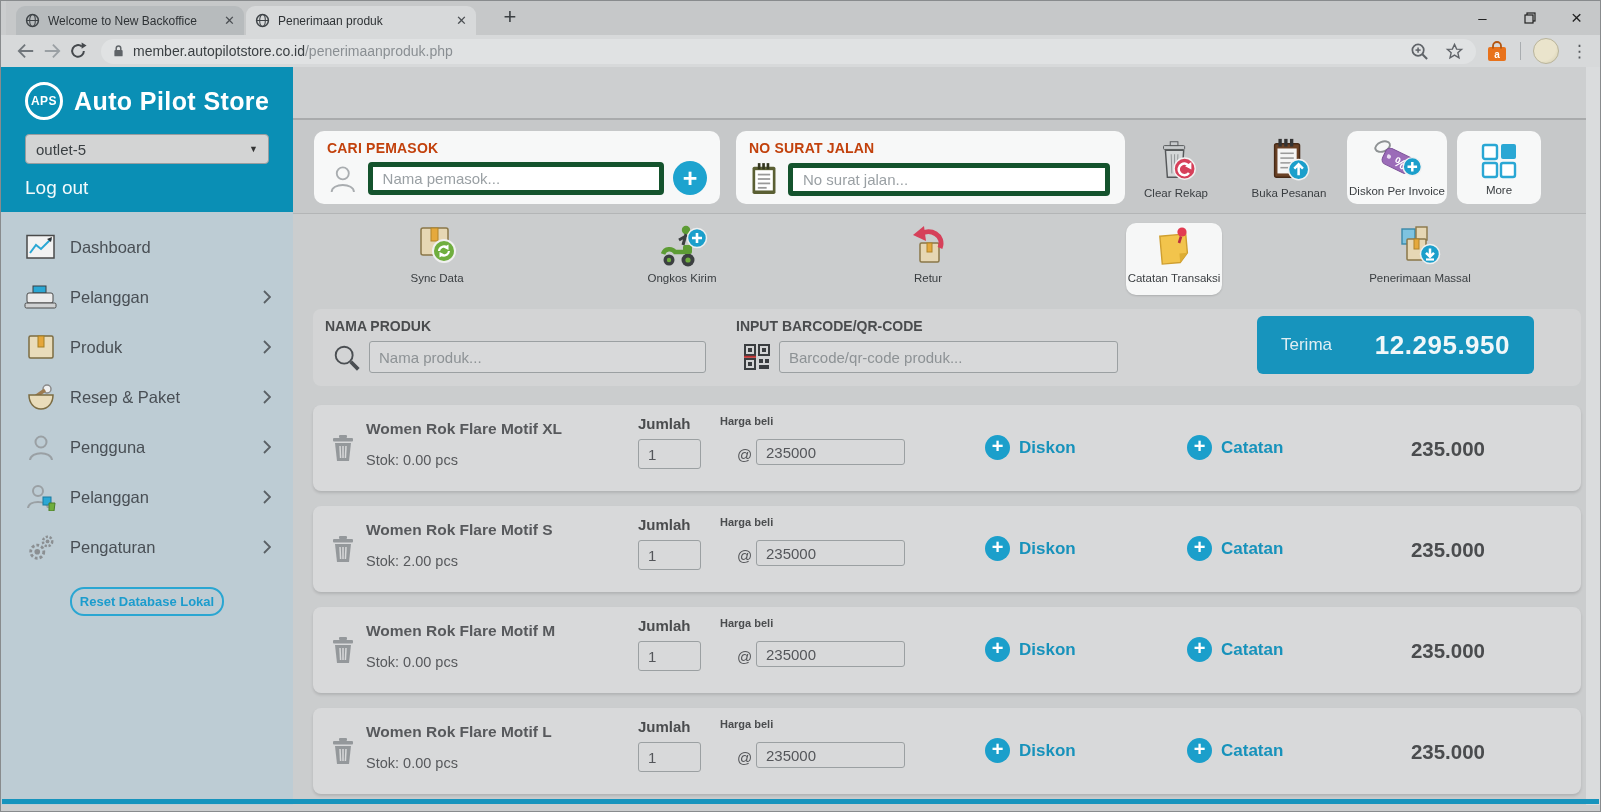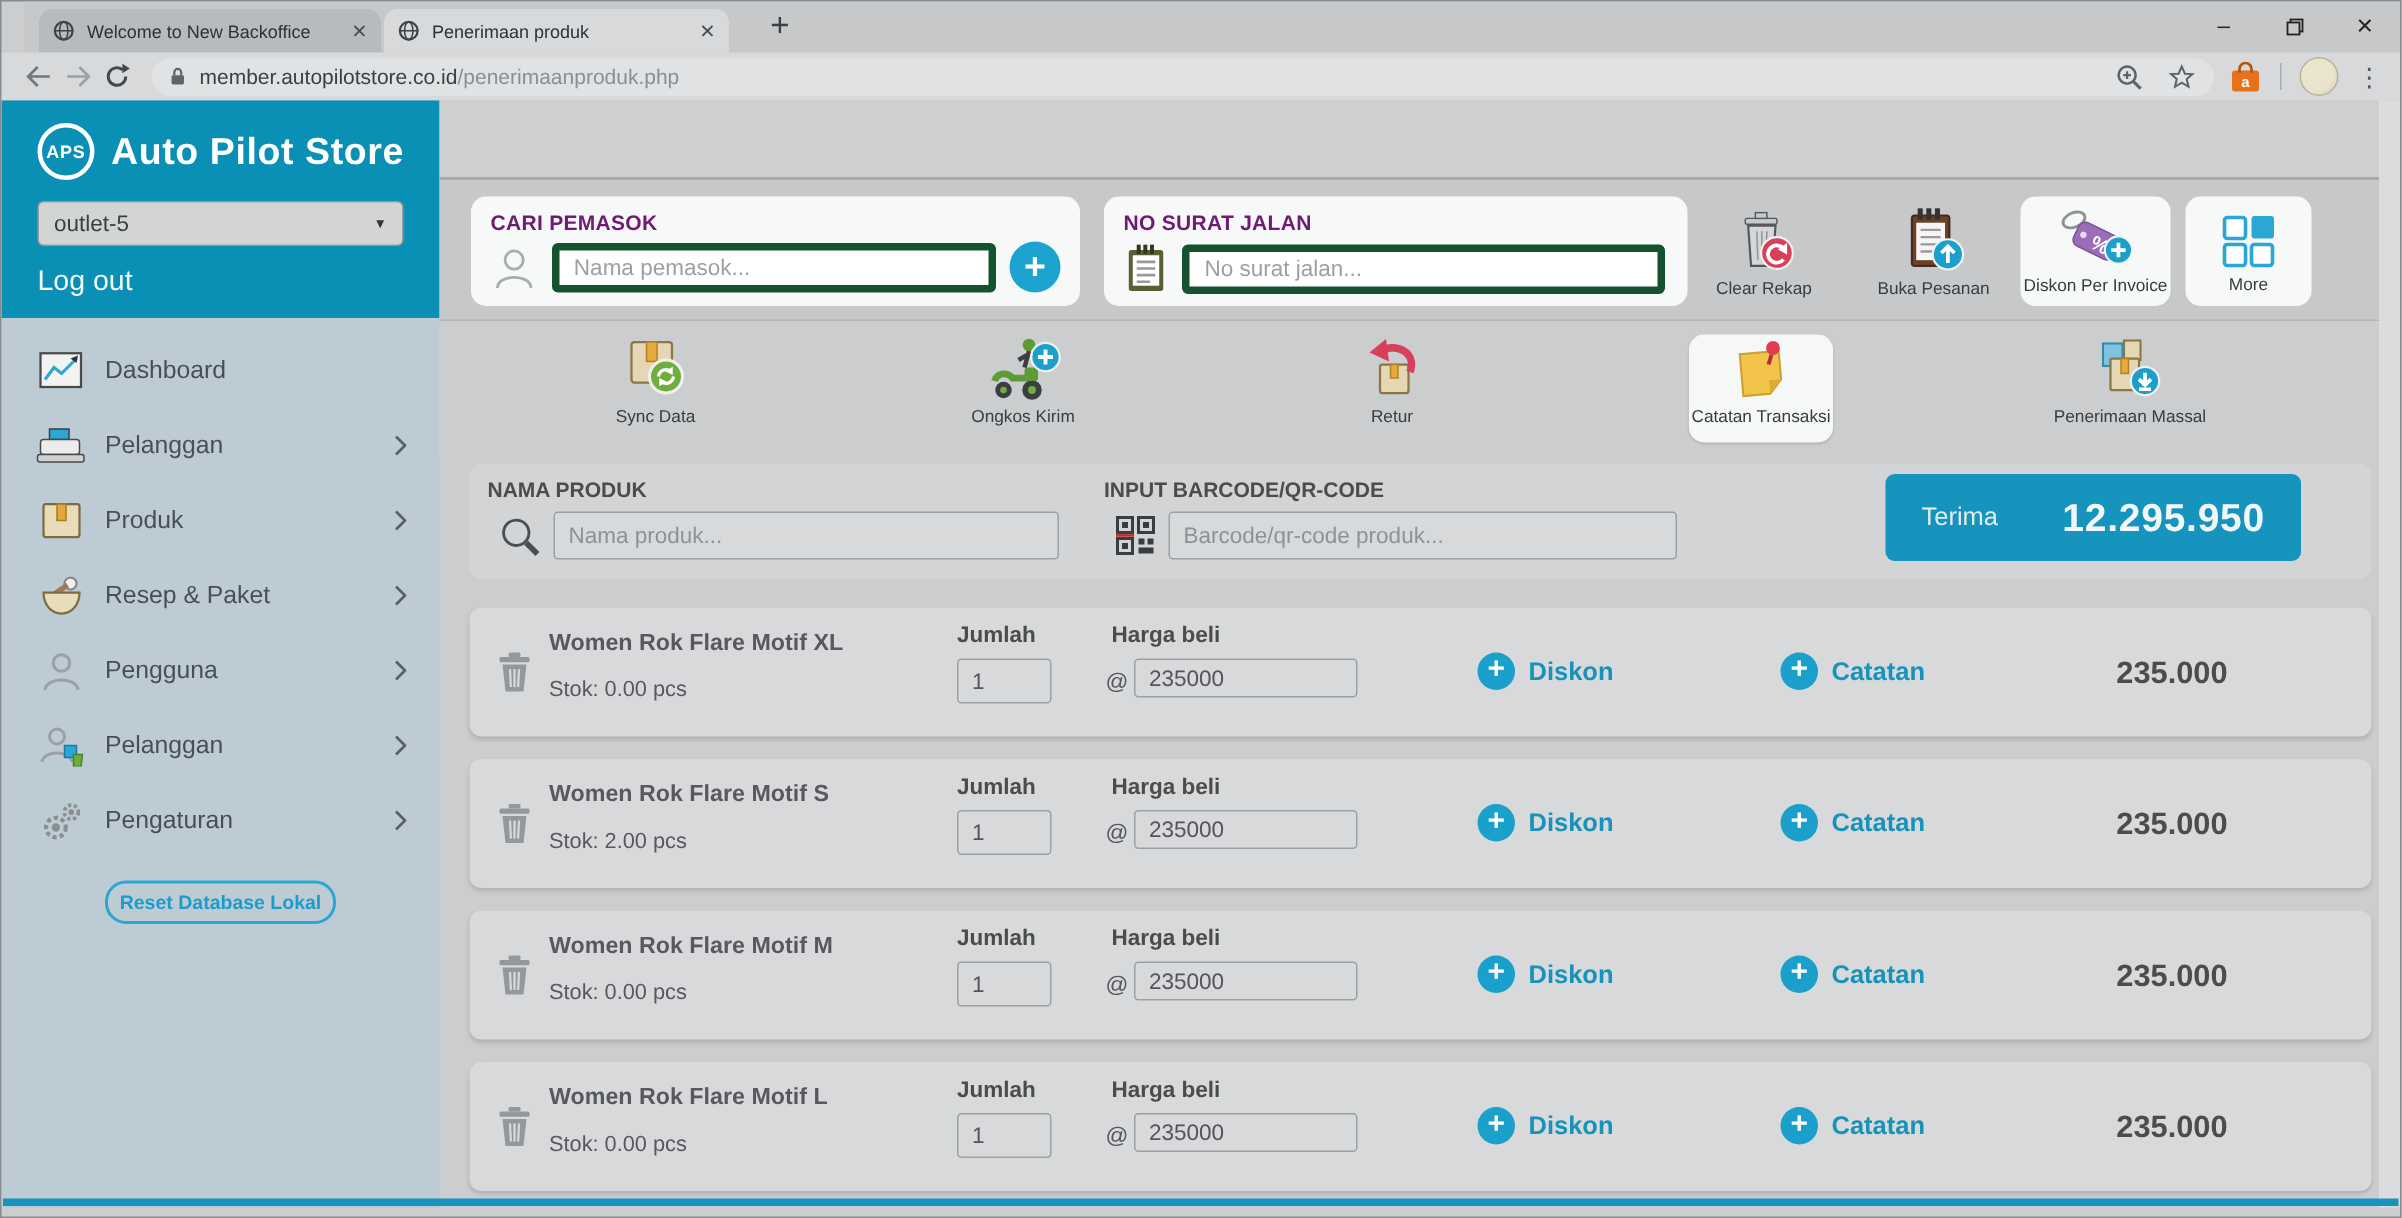--- a/index.html
+++ b/index.html
@@ -3,21 +3,21 @@
 <meta charset="utf-8">
 <style>
   * { box-sizing: border-box; margin: 0; padding: 0; }
   html,body { background:#9aa0a3; }
   .window {
     position:relative; width:1601px; height:812px; margin:0 auto;
     border:1px solid #888b8d; background:#cbcdce; overflow:hidden;
     font-family:"Liberation Sans", sans-serif;
   }
   
-  .tabstrip { position:absolute; top:0; left:15px; right:0; height:34px; background:#c6c8c9; }
+  .tabstrip { position:absolute; top:0; left:5px; right:0; height:34px; background:#c6c8c9; }
   .tab { position:absolute; top:5px; height:29px; border-radius:9px 9px 0 0;
          display:flex; align-items:center; padding:0 9px; gap:8px; font-size:12px; color:#2e3235; }
   .tab-inactive { left:10px; width:228px; background:#b7bbbd; }
   .tab-active   { left:240px; width:230px; background:#d7d9da; }
   .tabclose { margin-left:auto; color:#4a4e52; font-size:13px; cursor:default; }
   .newtab { position:absolute; left:490px; top:3px; font-size:22px; color:#3c4043; width:28px; text-align:center; }
   .winctl { position:absolute; right:0; top:0; height:33px; display:flex; }
   .winctl > div { width:47px; display:flex; align-items:center; justify-content:center; font-size:15px; color:#222; }
   .toolbar { position:absolute; top:34px; left:0; right:0; height:32px; background:#d7d9da;
              display:flex; align-items:center; padding:0 12px; }
@@ -52,21 +52,21 @@
   .mlabel { font-size:16.5px; color:#494f55; }
   .chev { position:absolute; right:22px; top:18px; }
   .resetbtn { display:block; margin:15px auto 0; width:154px; padding:5px 6px; background:transparent;
               border:2px solid #2aa6d2; border-radius:14px; text-align:center;
               font-size:13px; font-weight:bold; color:#1b9ccd; font-family:inherit; }
   
   .content { position:absolute; left:292px; top:0; right:0; height:100%; }
   .topband { height:53px; background:#cdcfd0; border-bottom:2px solid #a9abac; }
   .headband { position:relative; height:94px; background:#c6c8c9; border-bottom:1px solid #b3b5b6; }
   .wcard { position:absolute; top:11px; height:73px; background:#f7f8f8; border-radius:10px; padding:9px 13px; }
-  .seclabel { font-size:14px; font-weight:bold; color:#701a75; letter-spacing:.2px; }
+  .seclabel { font-size:14px; font-weight:bold; color:#c2410c; letter-spacing:.2px; }
   .inprow { display:flex; align-items:center; margin-top:5px; gap:9px; }
   .inp { height:33px; border:5px solid #14532d; border-radius:4px; background:#fff;
          font-size:15px; color:#555; padding:0 10px; font-family:inherit; }
   .inp::placeholder { color:#9aa0a4; }
   .plusbtn { width:34px; height:34px; border-radius:50%; background:#1da3cf; color:#fff;
              font-size:25px; font-weight:bold; display:flex; align-items:center; justify-content:center; flex:0 0 auto; }
   .actbtn { position:absolute; top:11px; height:73px; display:flex; flex-direction:column;
             align-items:center; justify-content:center; gap:3px; }
   .actbtn.cardbg { background:#f7f8f8; border-radius:10px; }
   .actlabel { font-size:11.5px; color:#393d40; white-space:nowrap; }
@@ -86,21 +86,21 @@
   .terimatotal { margin-left:auto; font-size:26px; font-weight:bold; color:#f1f7f9; letter-spacing:.5px; }
   
   .prow { position:absolute; left:20px; width:1268px; height:86px; background:#d8d9da;
           border-radius:8px; box-shadow:0 2px 3px rgba(0,0,0,.13); }
   .prow > * { position:absolute; }
   .rtrash { left:18px; top:29px; }
   .pname { left:53px; top:15px; font-size:15.5px; font-weight:bold; color:#57595c; }
   .pstok { left:53px; top:47px; font-size:14.5px; color:#57595c; }
   .jlabel { left:325px; top:10px; font-size:15px; font-weight:bold; color:#4a4c4e; }
   .qtyinp { left:325px; top:34px; width:63px; height:30px; }
-  .hlabel { left:428px; top:10px; font-size:15px; font-weight:bold; color:#4a4c4e; }
+  .hlabel { left:407px; top:10px; font-size:11px; font-weight:bold; color:#4a4c4e; }
   .atsign { left:424px; top:41px; font-size:15px; color:#55575a; }
   .hrginp { left:443px; top:34px; width:149px; height:22px; }
   .addbtn { top:30px; display:flex; align-items:center; gap:9px; }
   .addbtn .txt { font-size:17px; font-weight:bold; color:#1792bb; }
   .pluscirc { width:25px; height:25px; border-radius:50%; background:#1b9fcb; color:#fff;
               font-size:20px; font-weight:bold; line-height:23px; text-align:center; }
   .diskonpos { left:672px; }
   .catatanpos { left:874px; }
   .rtotal { right:96px; top:32px; font-size:20.5px; font-weight:bold; color:#4a4c4e; }
   .pagescroll { position:absolute; right:0; top:0; width:14px; height:100%; background:#dadcdd; }

